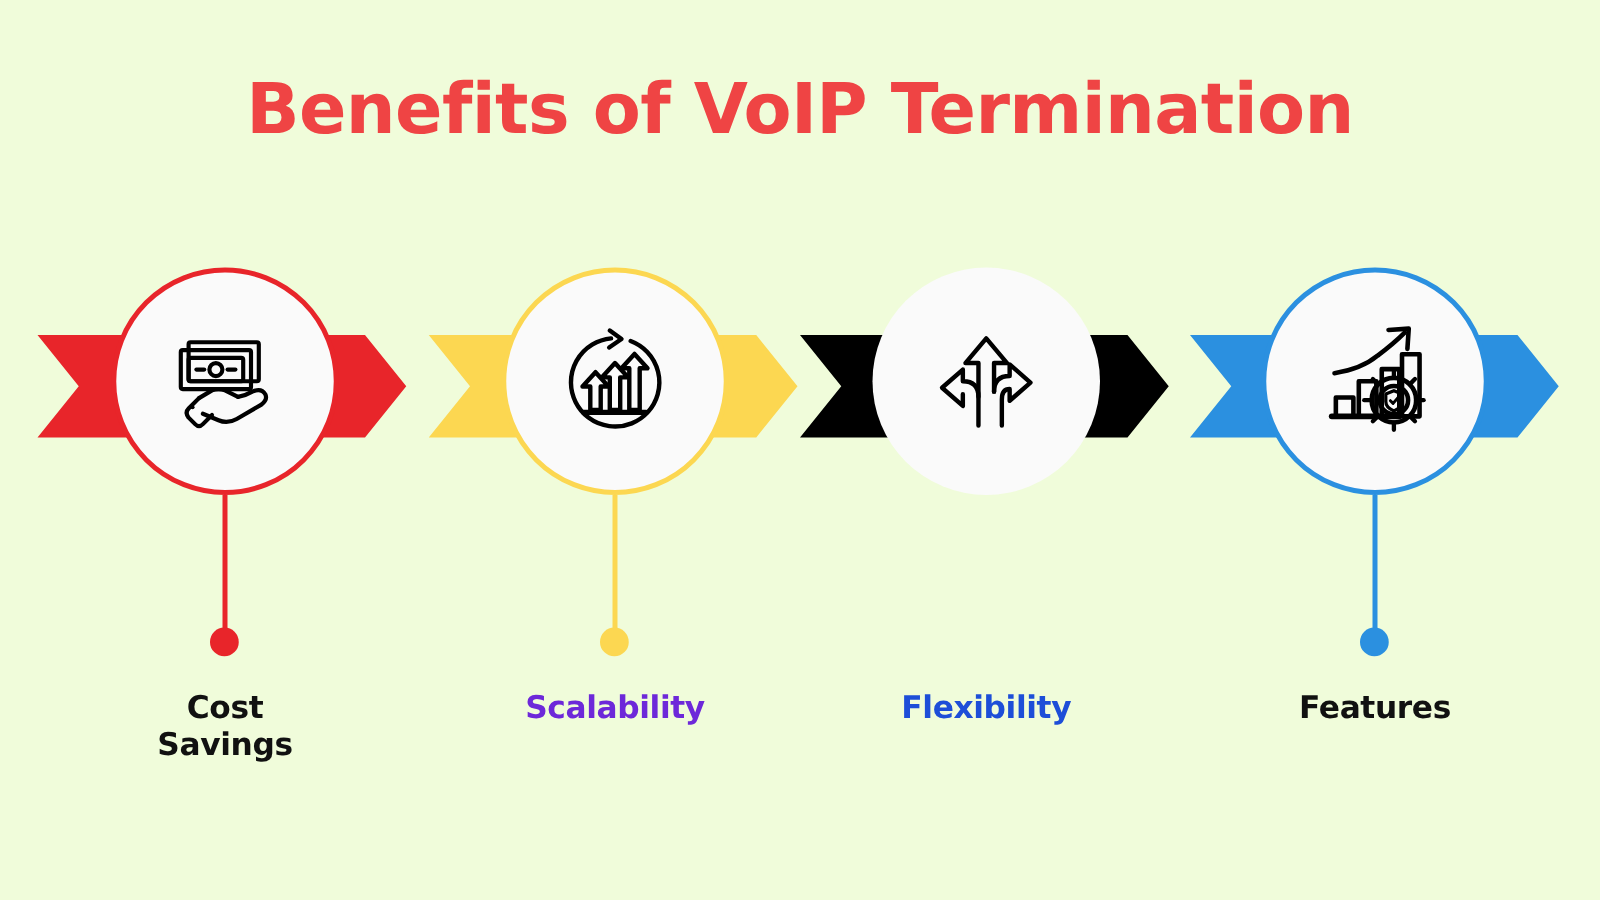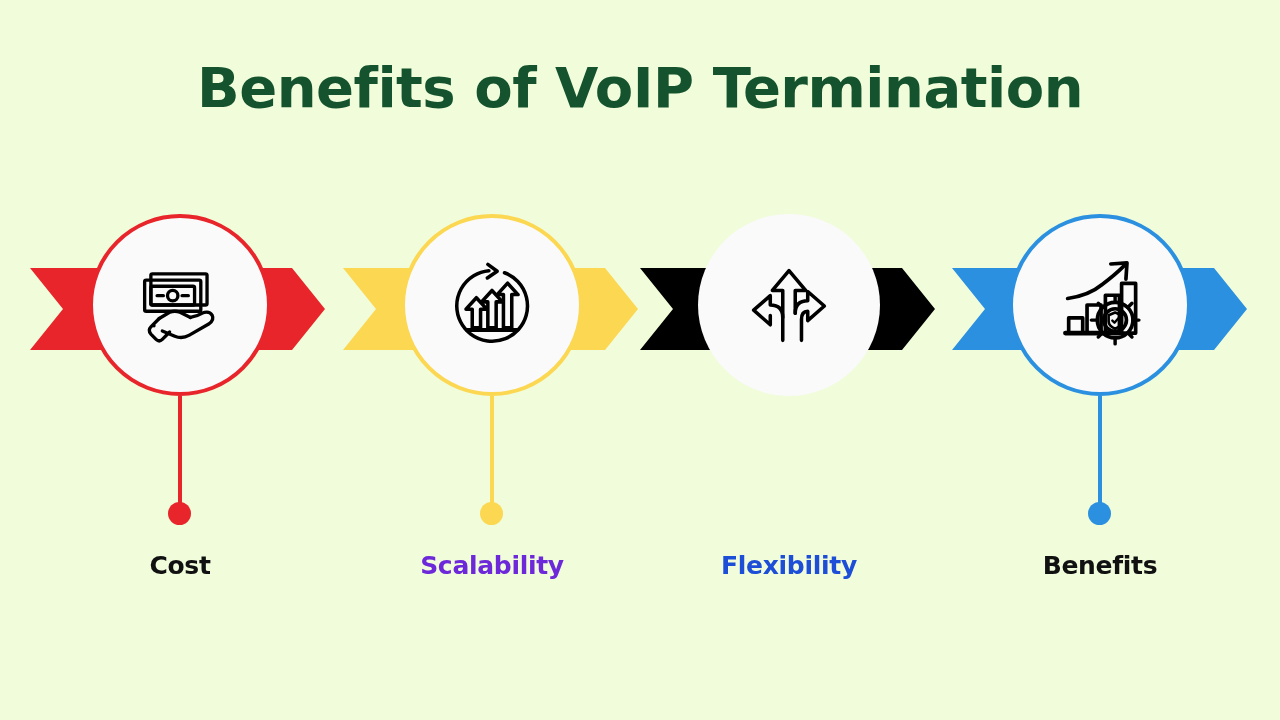--- a/index.html
+++ b/index.html
@@ -125,21 +125,21 @@
   .node-0 .label { left: 30px; }
   .node-1 .label { left: 30px; }
   .node-2 .label { left: 30px; }
   .node-3 .label { left: 30px; }
 </style>
 </head>
 <body style="background: rgb(240, 252, 218);">
 
 <div class="infographic" style="background: rgb(240, 252, 218);">
 
-  <div class="title" style="color: #14532d;">Benefits of VoIP Termination</div>
+  <div class="title" style="color: #ef4444;">Benefits of VoIP Termination</div>
 
   <svg class="arrow-layer" width="1280" height="720" viewBox="0 0 1280 720">
 
     <polygon points="30,268 292,268 325,309 292,350 30,350 63,309" fill="#e8252a"></polygon>
 
     <polygon points="343,268 605,268 638,309 605,350 343,350 376,309" fill="#fcd751"></polygon>
 
     <polygon points="640,268 902,268 935,309 902,350 640,350 673,309" fill="#6cc council"></polygon>
 
     <polygon points="952,268 1214,268 1247,309 1214,350 952,350 985,309" fill="#2b90e0"></polygon>
@@ -167,20 +167,21 @@
                    L59 79 Q52 83 45 80 L33 75"></path>
 
           <path d="M30 63 L22 71 Q19 74 22 78 L27 83 Q30 86 33 83 L40 76"></path>
           <circle cx="25" cy="70" r="1.6" fill="#000" stroke="none"></circle>
         </svg>
       </div>
       <div class="connector" style="background: rgb(232, 37, 42);"></div>
       <div class="dot" style="background: rgb(232, 37, 42);"></div>
       <div class="label" style="color: rgb(17, 17, 17);">
         <span>Cost</span><br>
+        <span>Savings</span>
       </div>
     </div>
 
     <div class="node node-1">
       <div class="circle" style="border: 4.5px solid rgb(252, 215, 81); background: rgb(250, 250, 250);">
         <svg width="104" height="104" viewBox="0 0 100 100" fill="none" stroke="#000" stroke-width="3.4" stroke-linecap="round" stroke-linejoin="round">
 
           <path d="M62 19 A34 34 0 1 1 47 17"></path>
 
           <path d="M46 11 L55 17.5 L45.5 24"></path>
@@ -249,18 +250,18 @@
             </g>
 
             <path d="M0 -7 L6 -4.5 V1 Q6 5.5 0 8 Q-6 5.5 -6 1 V-4.5 Z" stroke-width="2.4"></path>
             <path d="M-2.6 0.4 L-0.6 2.4 L3 -1.8" stroke-width="2.2"></path>
           </g>
         </svg>
       </div>
       <div class="connector" style="background: rgb(43, 144, 224);"></div>
       <div class="dot" style="background: rgb(43, 144, 224);"></div>
       <div class="label" style="color: rgb(17, 17, 17);">
-        <span>Benefits</span><br>
+        <span>Features</span><br>
       </div>
     </div>
 
   </div>
 </div>
 
 </body></html>

